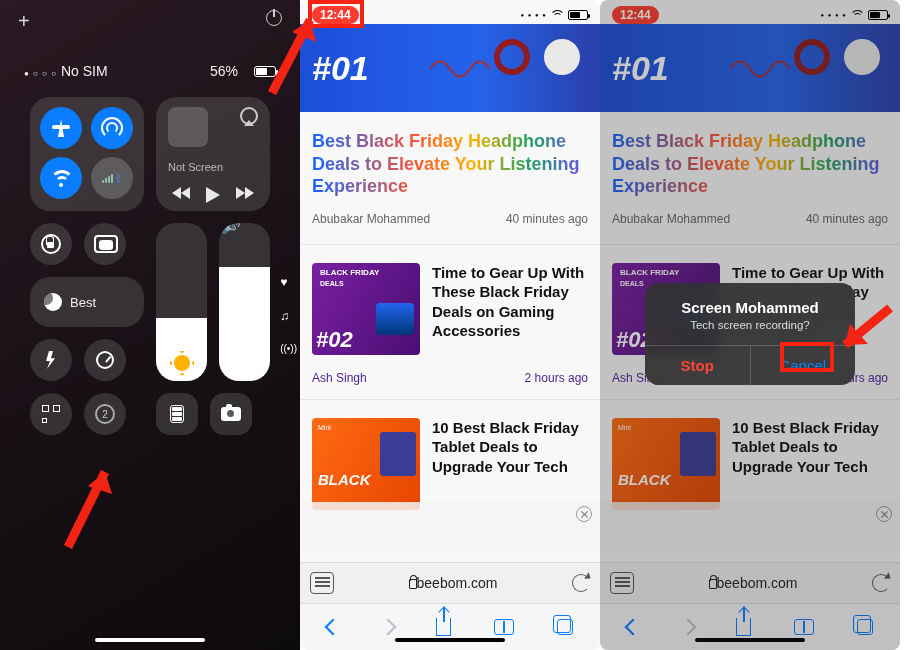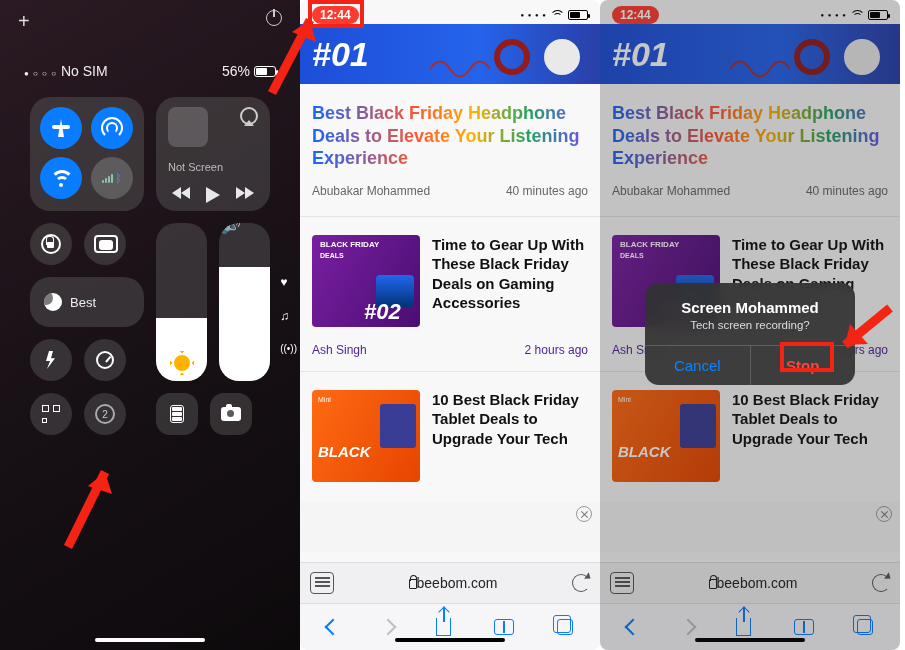--- a/index.html
+++ b/index.html
@@ -26,21 +26,21 @@
   .cc-top {
     display: flex; justify-content: space-between;
     padding: 10px 18px 0;
     font-size: 16px; font-weight: 300; color: #ddd;
   }
   .cc-status {
     display: flex; justify-content: space-between;
     padding: 30px 24px 6px; font-size: 14px; color: #eee;
   }
   .cc-status .dots { font-size: 8px; letter-spacing: 1px; margin-right:4px;}
-  .cc-status .right { display:flex; align-items:center; gap:4px;}
+  .cc-status .right { display:flex; align-items:center; gap:16px;}
   .cc-batt {
     width: 22px; height: 11px; border:1px solid #fff; border-radius:3px;
     position:relative; display:inline-block;
   }
   .cc-batt::before{content:"";position:absolute;left:1px;top:1px;bottom:1px;width:55%;background:#fff;border-radius:1px;}
   .cc-batt::after{content:"";position:absolute;right:-3px;top:3px;width:2px;height:5px;background:#fff;border-radius:1px;}
 
   .cc-grid {
     padding: 12px 30px 0; display:grid;
     grid-template-columns: 1fr 1fr; gap: 12px;
@@ -145,38 +145,38 @@
   .time-pill{background:#ff3b30;color:#fff;padding:2px 8px;border-radius:10px;font-weight:600;font-size:12px;}
   .st-right{display:flex;align-items:center;gap:4px;}
   .sig-dots{font-size:6px;letter-spacing:1px;}
   .wifi-s{width:13px;height:10px;position:relative;}
   .wifi-s::before{content:"";position:absolute;width:13px;height:13px;border:1.5px solid #000;border-radius:50%;border-color:#000 transparent transparent transparent;transform:rotate(0);left:-1px;top:0;}
   .wifi-s::after{content:"";position:absolute;width:7px;height:7px;border:1.5px solid #000;border-radius:50%;border-color:#000 transparent transparent transparent;left:2px;top:3px;}
   .batt-s{width:20px;height:10px;border:1px solid #000;border-radius:2px;position:relative;}
   .batt-s::before{content:"";position:absolute;left:1px;top:1px;bottom:1px;width:55%;background:#000;border-radius:1px;}
   .batt-s::after{content:"";position:absolute;right:-3px;top:3px;width:2px;height:4px;background:#000;border-radius:1px;}
 
-  .hero{height:60px;background:linear-gradient(90deg,#1d4ed8 0%,#2563eb 60%,#2a3fa8 100%);position:relative;overflow:hidden;display:flex;align-items:center;padding:0 12px;}
+  .hero{height:88px;background:linear-gradient(90deg,#1d4ed8 0%,#2563eb 60%,#2a3fa8 100%);position:relative;overflow:hidden;display:flex;align-items:center;padding:0 12px;}
   .hero-num{font-size:34px;font-weight:800;color:#fff;font-style:italic;}
   .hero-wave{position:absolute;right:110px;top:30px;width:60px;height:30px;}
   .hero-wave path{stroke:#a62e2e;stroke-width:2;fill:none;}
   .hp{position:absolute;border-radius:50%;border:6px solid #222;width:36px;height:36px;}
   .hp1{right:70px;top:15px;border-color:#921b1b;}
   .hp2{right:20px;top:15px;border-color:#e9e9e9;background:#e9e9e9;}
 
   .feed{flex:1;overflow:hidden;padding:0 12px;}
   .title-grad{font-size:18px;font-weight:700;line-height:1.25;margin-top:18px;
     background:linear-gradient(90deg,#1565ff 0%,#ff5533 38%,#ffb300 58%,#22a35a 78%,#6a4cff 100%);
     -webkit-background-clip:text;background-clip:text;color:transparent;}
   .meta{display:flex;justify-content:space-between;font-size:12px;color:#666;margin:14px 0 18px;}
   .divider{height:1px;background:#e4e4e4;margin:0 -12px;}
 
   .card{display:flex;gap:12px;padding:18px 0 8px;align-items:flex-start;}
   .thumb{width:108px;height:92px;background:#222;border-radius:4px;position:relative;flex-shrink:0;overflow:hidden;display:flex;align-items:flex-end;}
-  .thumb-num{position:absolute;left:4px;bottom:2px;font-size:22px;font-weight:800;color:#fff;font-style:italic;margin-left:48px;}
+  .thumb-num{position:absolute;left:4px;bottom:2px;font-size:22px;font-weight:800;color:#fff;font-style:italic;}
   .t-bf{background:linear-gradient(120deg,#7a1fa2,#4a0e72);}
   .t-bf-txt{position:absolute;left:8px;top:6px;color:#fff;font-size:8px;font-weight:800;line-height:1;}
   .t-bf-sub{position:absolute;left:8px;top:17px;color:#fff;font-size:7px;font-weight:800;}
   .t-bf-ctrl{position:absolute;right:6px;bottom:20px;width:38px;height:32px;background:linear-gradient(#26e,#037);border-radius:4px;}
   .t-or{background:linear-gradient(120deg,#ff6a13,#e64500);}
   .t-or-txt{position:absolute;left:6px;bottom:22px;color:#fff;font-size:15px;font-weight:900;font-style:italic;}
   .t-or-sub{position:absolute;left:6px;top:6px;font-size:7px;color:#fff;}
   .t-or-tab{position:absolute;right:4px;top:14px;width:36px;height:44px;background:#3a3d95;border-radius:3px;}
   .card-body{flex:1;}
   .card-title{font-size:15px;font-weight:700;line-height:1.3;color:#111;}
@@ -509,22 +509,22 @@
   </div>
   <div class="home-ind" style="background:#000;"></div>
 
   <div class="dim"></div>
   <div class="alert">
     <div class="alert-top">
       <div class="alert-title">Screen Mohammed</div>
       <div class="alert-msg">Tech screen recording?</div>
     </div>
     <div class="alert-btns">
+      <div class="alert-btn stop">Stop</div>
       <div class="alert-btn">Cancel</div>
-      <div class="alert-btn stop">Stop</div>
     </div>
   </div>
 </div>
 
 <div class="redbox" style="left:308px;top:0px;width:56px;height:28px;"></div>
 <div class="redbox" style="left:780px;top:342px;width:54px;height:30px;"></div>
 
 <svg class="arrow" style="left:50px;top:452px;width:80px;height:100px;" viewBox="0 0 80 100">
   <line x1="18" y1="95" x2="55" y2="20" stroke="#f52314" stroke-width="9"></line>
   <polygon points="55,20 38,34 62,42" fill="#f52314"></polygon>

